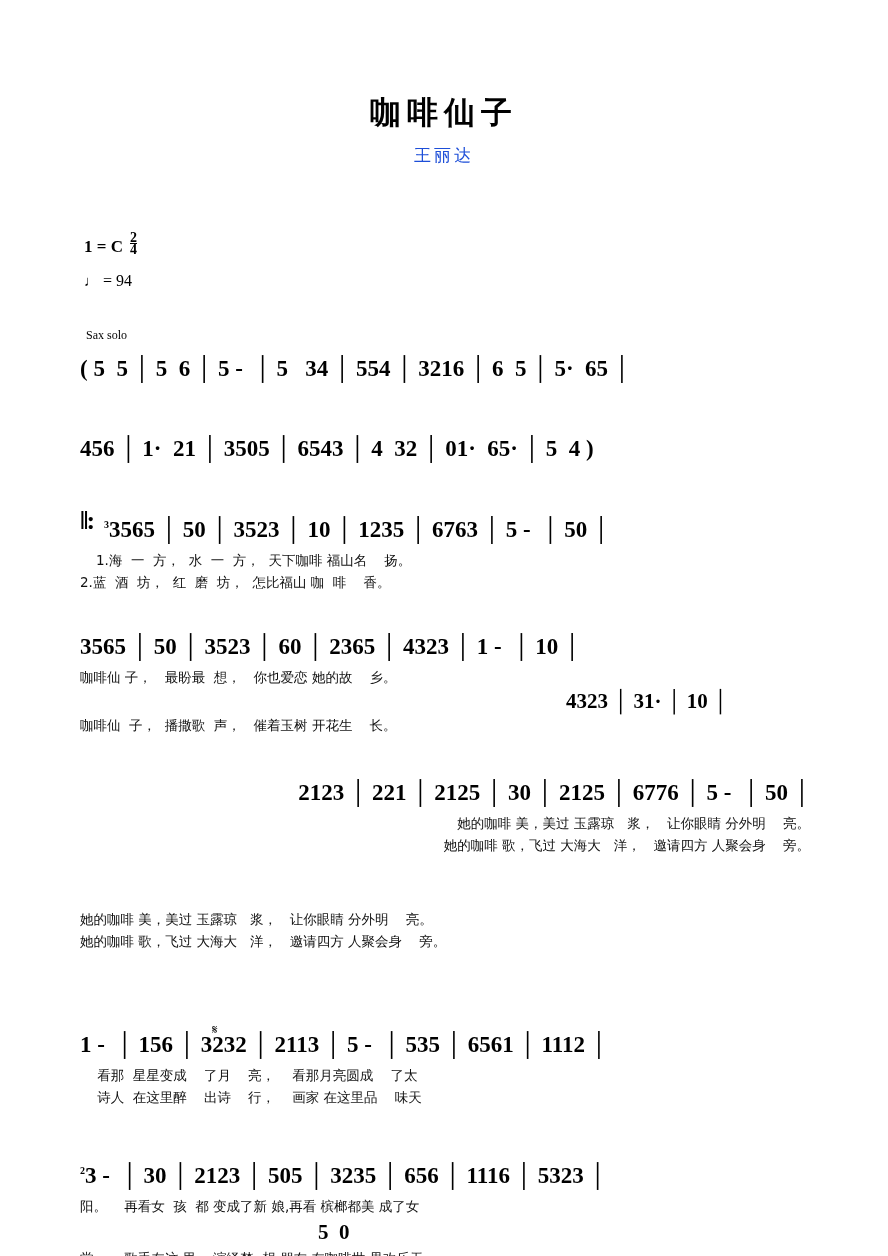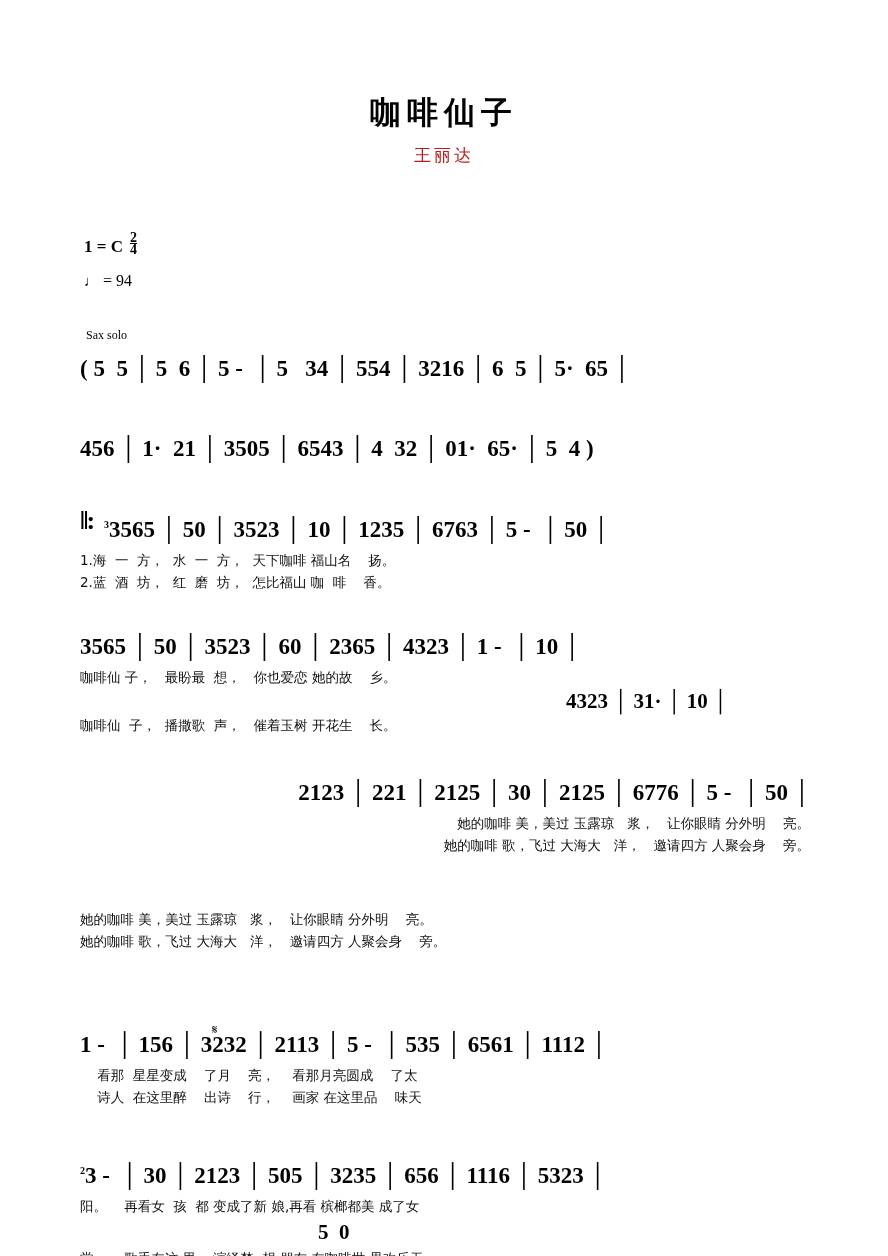--- a/index.html
+++ b/index.html
@@ -29,21 +29,21 @@
     letter-spacing: 6px;
     font-weight: bold;
     margin-top: 92px;
     font-family: "DejaVu Sans", sans-serif;
   }
   .subtitle {
     text-align: center;
     font-size: 17px;
     letter-spacing: 3px;
     margin-top: 10px;
-    color: #b91c1c;
+    color: #1d4ed8;
     font-family: "DejaVu Sans", sans-serif;
   }
   .credits {
     position: absolute;
     right: 78px;
     top: 132px;
     font-size: 15px;
     line-height: 26px;
     text-align: right;
     letter-spacing: 2px;
@@ -154,21 +154,21 @@
     <div class="notes">( 5  5 │ 5  6 │ 5 -  │ 5   34 │ 554 │ 3216 │ 6  5 │ 5·  65 │</div>
   </div>
 
   <div class="row" style="top:342px;">
     <div class="notes">456 │ 1·  21 │ 3505 │ 6543 │ 4  32 │ 01·  65· │ 5  4 )</div>
   </div>
 
   <div class="repeat-start" style="top:414px;">‖:</div>
   <div class="row" style="top:418px;">
     <div class="notes" style="margin-left:24px;"><span class="barnum">3</span><span>3565 │ 50 │ 3523 │ 10 │ 1235 │ 6763 │ 5 -  │ 50 │</span></div>
-    <div class="lyric" style="margin-top:4px;">1.海  一  方，  水  一  方，  天下咖啡 福山名    扬。</div>
+    <div class="lyric" style="margin-top:4px;margin-left:16px;">1.海  一  方，  水  一  方，  天下咖啡 福山名    扬。</div>
     <div class="lyric">2.蓝  酒  坊，  红  磨  坊，  怎比福山 咖  啡    香。</div>
   </div>
 
   <div class="row" style="top:540px;">
     <div class="notes"><span>3565 │ 50 │ 3523 │ 60 │ 2365 │ 4323 │ 1 -  │ 10 │</span></div>
     <div class="lyric" style="margin-top:4px;">咖啡仙 子，   最盼最  想，   你也爱恋 她的故    乡。</div>
     <div class="notes small" style="margin-left:486px;margin-top:-2px;">4323 │ 31· │ 10 │</div>
     <div class="lyric" style="margin-top:-2px;">咖啡仙  子，  播撒歌  声，   催着玉树 开花生    长。</div>
   </div>
 

